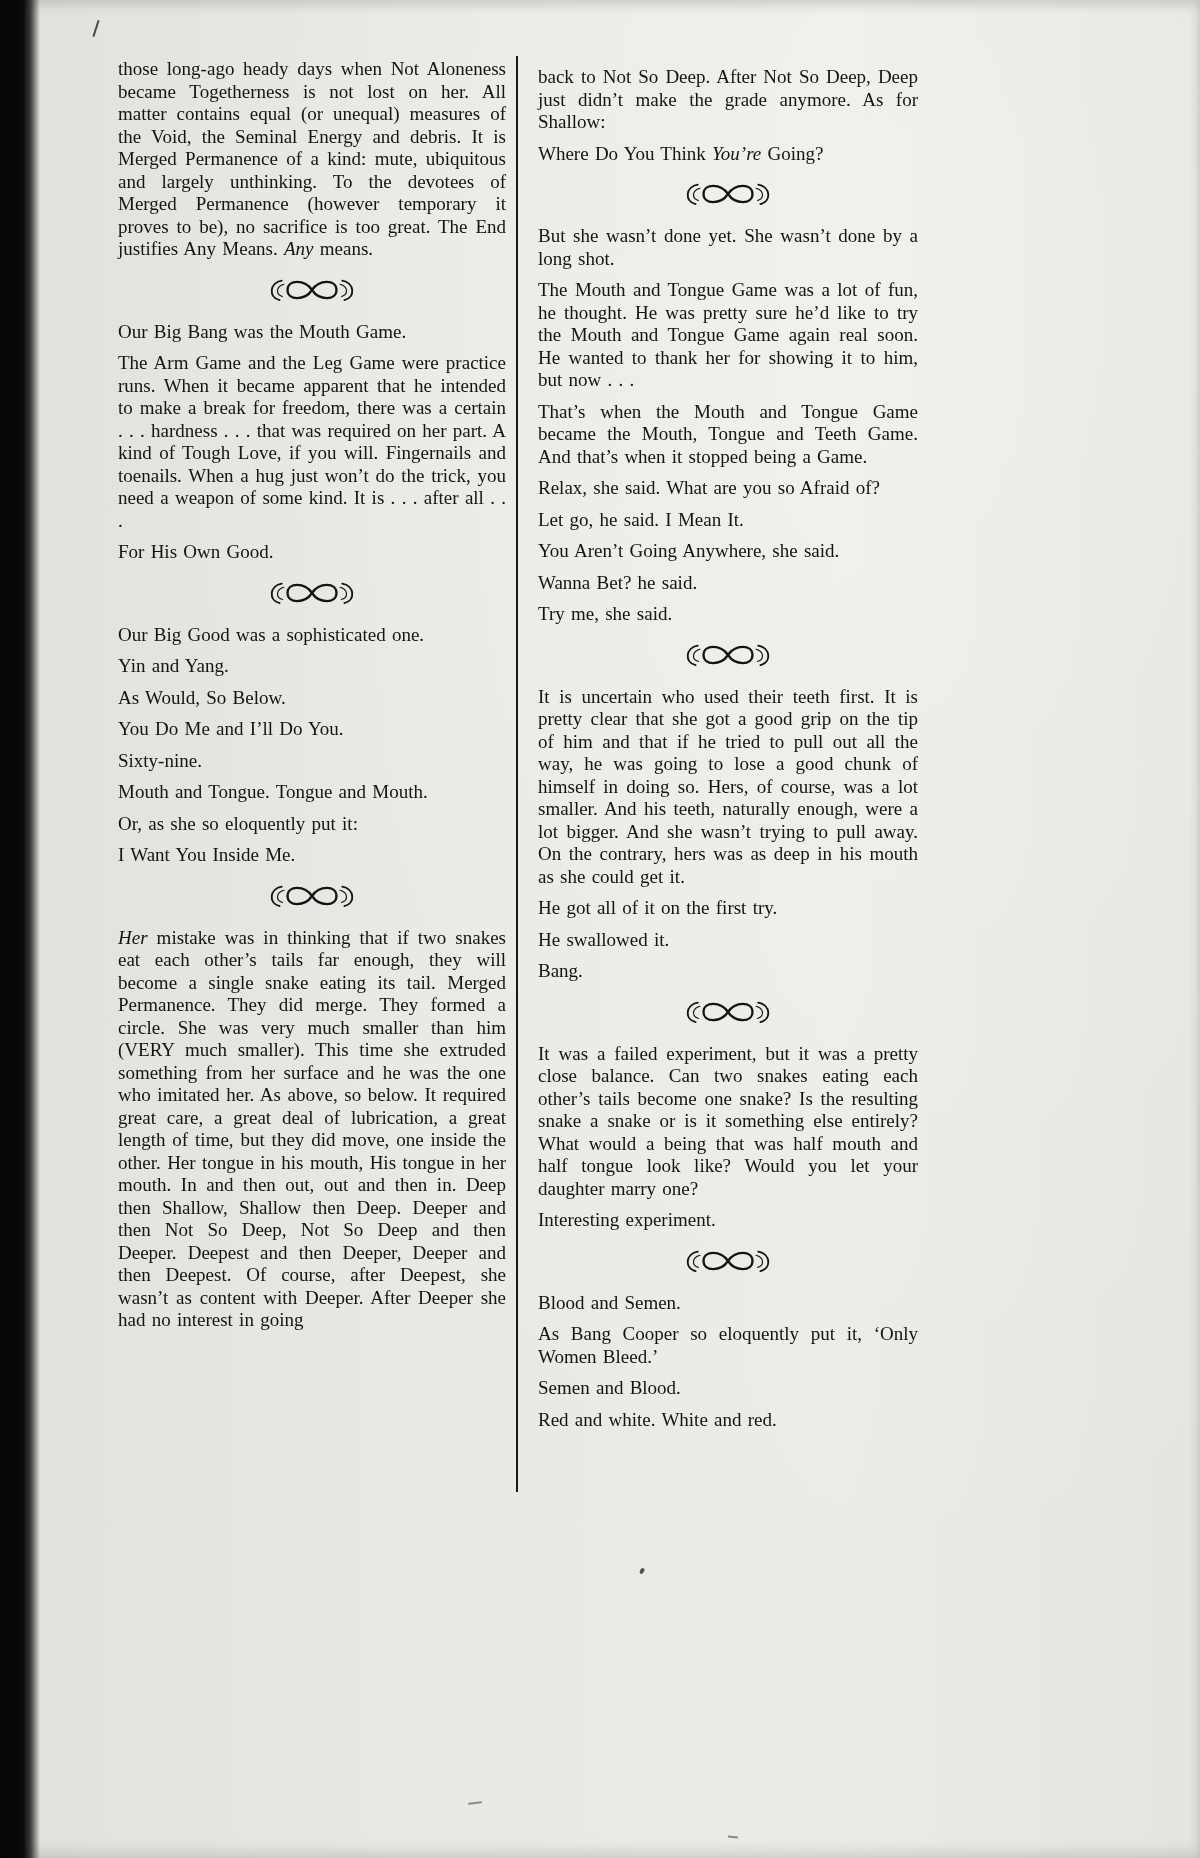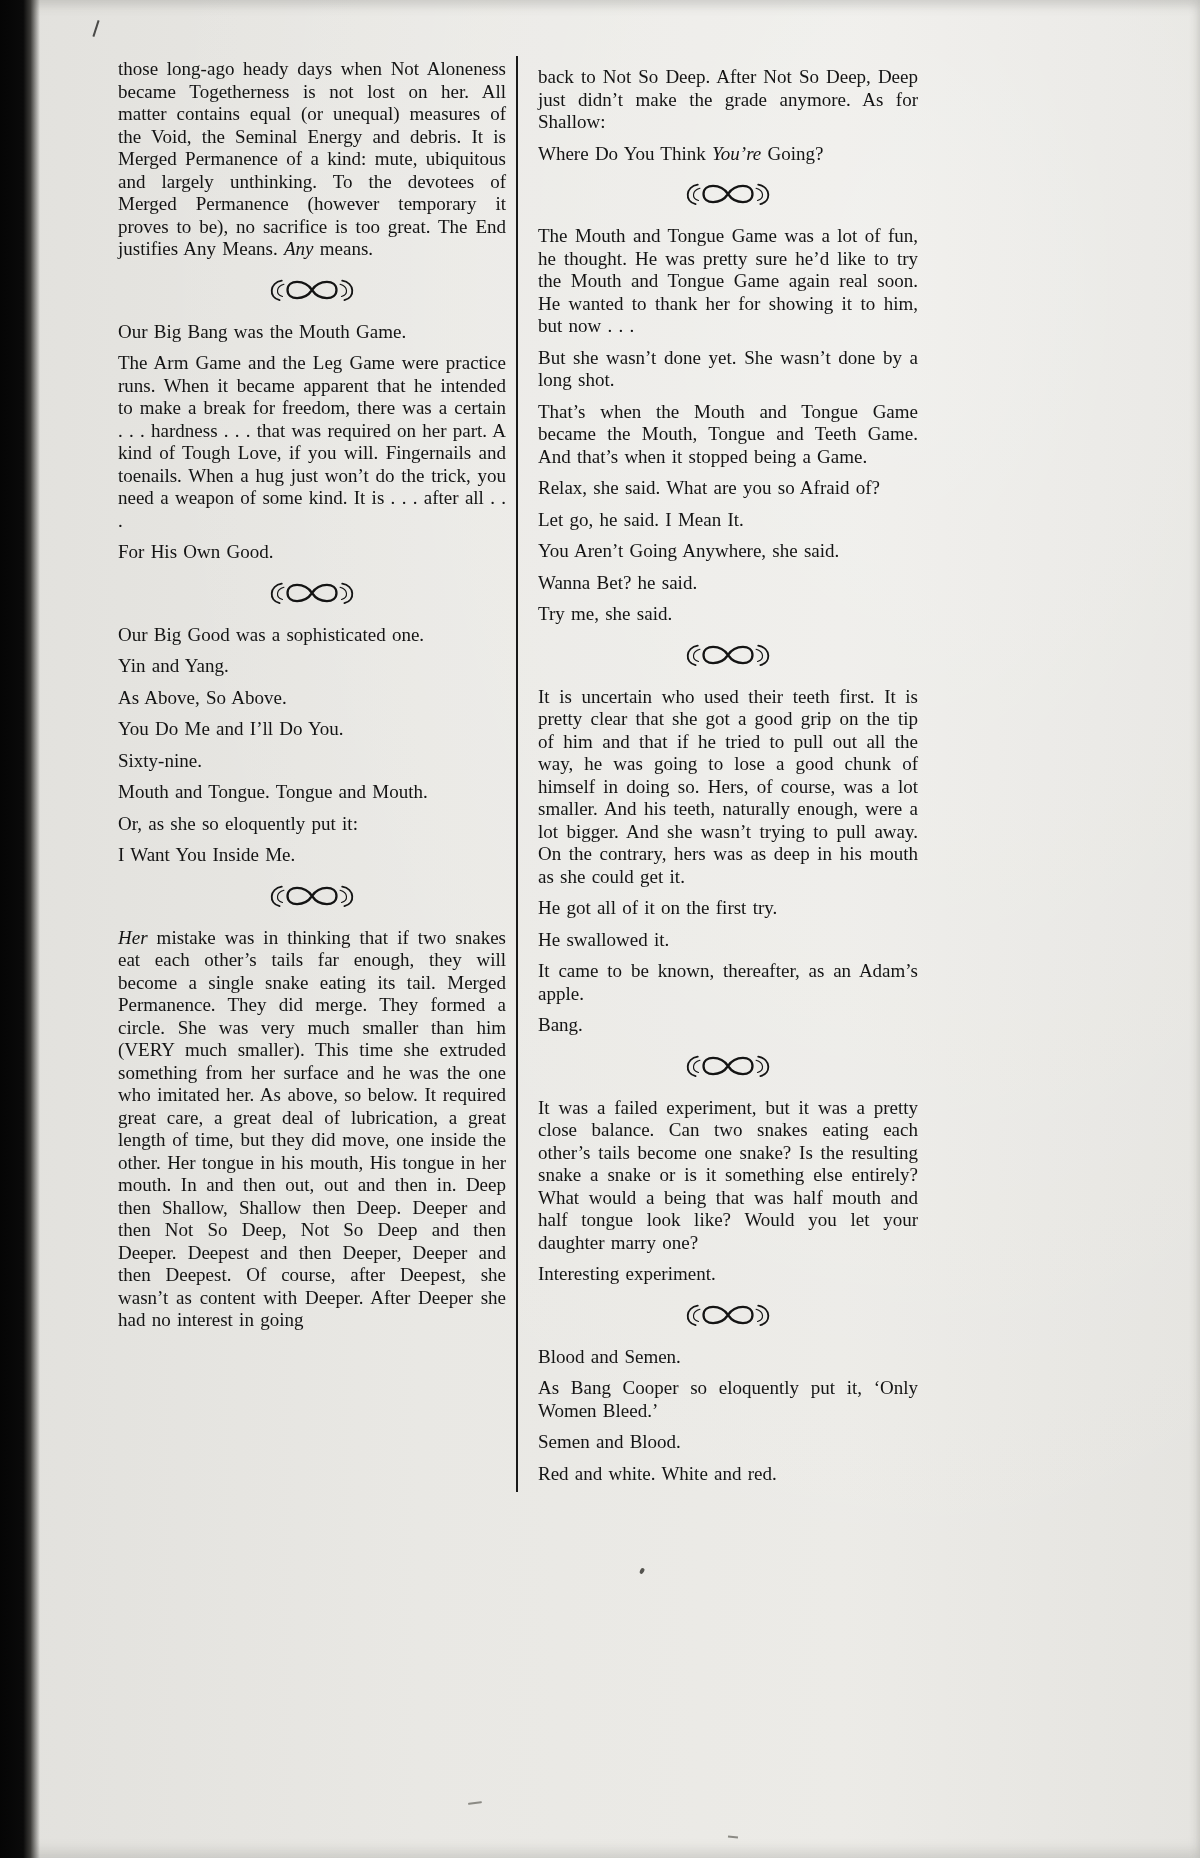--- a/index.html
+++ b/index.html
@@ -117,21 +117,21 @@
         <path stroke-width="3.2" d="M75 20 C 65 5, 41 5, 41 20 C 41 35, 65 35, 75 20 C 85 5, 109 5, 109 20 C 109 35, 85 35, 75 20 Z"></path>
         <path stroke-width="2.6" d="M33 7 C 16 10, 14 30, 30 34"></path>
         <path stroke-width="1.6" d="M36 12 C 25 15, 24 26, 34 29"></path>
         <path stroke-width="2.6" d="M117 7 C 134 10, 136 30, 120 34"></path>
         <path stroke-width="1.6" d="M114 12 C 125 15, 126 26, 116 29"></path>
       </g>
     </svg>
   </div>
       <p class="para">Our Big Good was a sophisticated one.</p>
       <p class="para">Yin and Yang.</p>
-      <p class="para">As Above, So Above.</p>
+      <p class="para">As Would, So Below.</p>
       <p class="para">You Do Me and I’ll Do You.</p>
       <p class="para">Sixty-nine.</p>
       <p class="para">Mouth and Tongue. Tongue and Mouth.</p>
       <p class="para">Or, as she so eloquently put it:</p>
       <p class="para">I Want You Inside Me.</p>
       <div class="ornament">
     <svg width="108" height="30" viewBox="0 0 150 40" xmlns="http://www.w3.org/2000/svg">
       <g fill="none" stroke="#141414" stroke-linecap="round">
         <path stroke-width="3.2" d="M75 20 C 65 5, 41 5, 41 20 C 41 35, 65 35, 75 20 C 85 5, 109 5, 109 20 C 109 35, 85 35, 75 20 Z"></path>
         <path stroke-width="2.6" d="M33 7 C 16 10, 14 30, 30 34"></path>
@@ -150,43 +150,42 @@
     <svg width="108" height="30" viewBox="0 0 150 40" xmlns="http://www.w3.org/2000/svg">
       <g fill="none" stroke="#141414" stroke-linecap="round">
         <path stroke-width="3.2" d="M75 20 C 65 5, 41 5, 41 20 C 41 35, 65 35, 75 20 C 85 5, 109 5, 109 20 C 109 35, 85 35, 75 20 Z"></path>
         <path stroke-width="2.6" d="M33 7 C 16 10, 14 30, 30 34"></path>
         <path stroke-width="1.6" d="M36 12 C 25 15, 24 26, 34 29"></path>
         <path stroke-width="2.6" d="M117 7 C 134 10, 136 30, 120 34"></path>
         <path stroke-width="1.6" d="M114 12 C 125 15, 126 26, 116 29"></path>
       </g>
     </svg>
   </div>
+      <p class="para">But she wasn’t done yet. She wasn’t done by a long shot.</p>
       <p class="para">The Mouth and Tongue Game was a lot of fun, he thought. He was pretty sure he’d like to try the Mouth and Tongue Game again real soon. He wanted to thank her for showing it to him, but now . . .</p>
-      <p class="para">But she wasn’t done yet. She wasn’t done by a long shot.</p>
       <p class="para">That’s when the Mouth and Tongue Game became the Mouth, Tongue and Teeth Game. And that’s when it stopped being a Game.</p>
       <p class="para">Relax, she said. What are you so Afraid of?</p>
       <p class="para">Let go, he said. I Mean It.</p>
       <p class="para">You Aren’t Going Anywhere, she said.</p>
       <p class="para">Wanna Bet? he said.</p>
       <p class="para">Try me, she said.</p>
       <div class="ornament">
     <svg width="108" height="30" viewBox="0 0 150 40" xmlns="http://www.w3.org/2000/svg">
       <g fill="none" stroke="#141414" stroke-linecap="round">
         <path stroke-width="3.2" d="M75 20 C 65 5, 41 5, 41 20 C 41 35, 65 35, 75 20 C 85 5, 109 5, 109 20 C 109 35, 85 35, 75 20 Z"></path>
         <path stroke-width="2.6" d="M33 7 C 16 10, 14 30, 30 34"></path>
         <path stroke-width="1.6" d="M36 12 C 25 15, 24 26, 34 29"></path>
         <path stroke-width="2.6" d="M117 7 C 134 10, 136 30, 120 34"></path>
         <path stroke-width="1.6" d="M114 12 C 125 15, 126 26, 116 29"></path>
       </g>
     </svg>
   </div>
       <p class="para">It is uncertain who used their teeth first. It is pretty clear that she got a good grip on the tip of him and that if he tried to pull out all the way, he was going to lose a good chunk of himself in doing so. Hers, of course, was a lot smaller. And his teeth, naturally enough, were a lot bigger. And she wasn’t trying to pull away. On the contrary, hers was as deep in his mouth as she could get it.</p>
       <p class="para">He got all of it on the first try.</p>
       <p class="para">He swallowed it.</p>
-      <p class="para">It came to be known, thereafter, as an Adam’s apple.</p>
       <p class="para">Bang.</p>
       <div class="ornament">
     <svg width="108" height="30" viewBox="0 0 150 40" xmlns="http://www.w3.org/2000/svg">
       <g fill="none" stroke="#141414" stroke-linecap="round">
         <path stroke-width="3.2" d="M75 20 C 65 5, 41 5, 41 20 C 41 35, 65 35, 75 20 C 85 5, 109 5, 109 20 C 109 35, 85 35, 75 20 Z"></path>
         <path stroke-width="2.6" d="M33 7 C 16 10, 14 30, 30 34"></path>
         <path stroke-width="1.6" d="M36 12 C 25 15, 24 26, 34 29"></path>
         <path stroke-width="2.6" d="M117 7 C 134 10, 136 30, 120 34"></path>
         <path stroke-width="1.6" d="M114 12 C 125 15, 126 26, 116 29"></path>
       </g>

